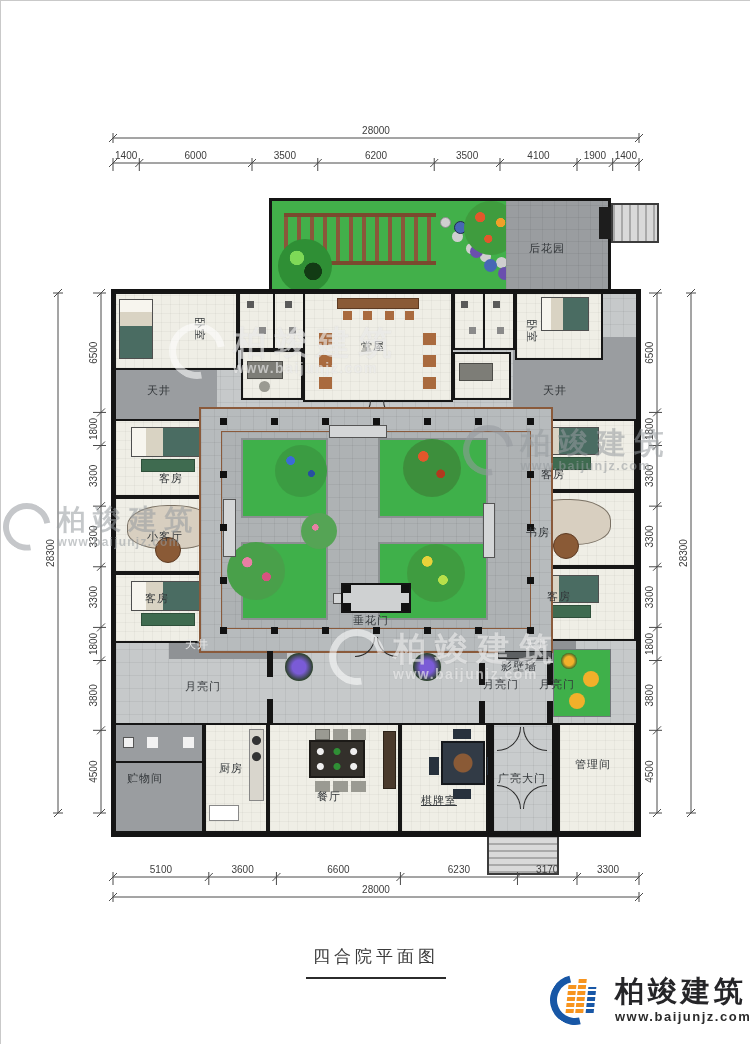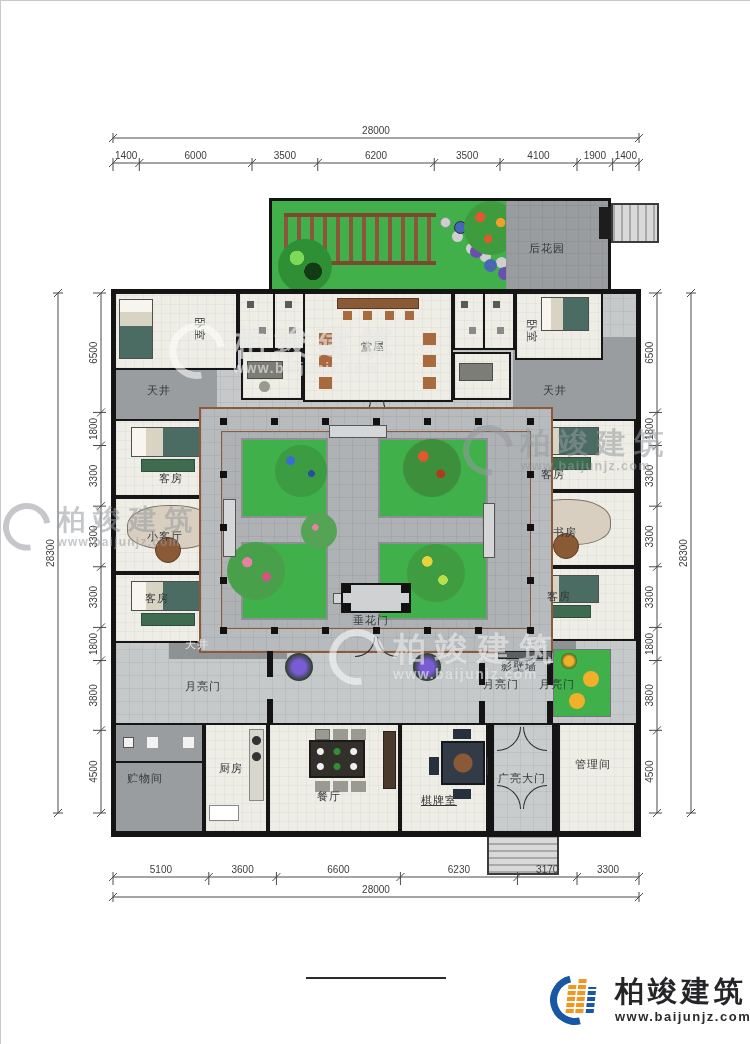--- a/index.html
+++ b/index.html
@@ -235,21 +235,21 @@
   <div class="lbl v" style="left:538px;top:318px;">卧室</div>
   <div class="lbl" style="left:360px;top:338px;">堂屋</div>
   <div class="lbl" style="left:146px;top:382px;">天井</div>
   <div class="lbl" style="left:542px;top:382px;">天井</div>
   <div class="lbl" style="left:184px;top:636px;color:#e8e8e8;">天井</div>
   <div class="lbl" style="left:524px;top:636px;color:#e8e8e8;">天井</div>
   <div class="lbl" style="left:158px;top:470px;">客房</div>
   <div class="lbl" style="left:146px;top:528px;">小客厅</div>
   <div class="lbl" style="left:144px;top:590px;">客房</div>
   <div class="lbl" style="left:540px;top:466px;">客房</div>
-  <div class="lbl" style="left:552px;top:524px;">书房</div>
+  <div class="lbl" style="left:525px;top:524px;">书房</div>
   <div class="lbl" style="left:546px;top:588px;">客房</div>
   <div class="lbl" style="left:352px;top:612px;">垂花门</div>
   <div class="lbl" style="left:184px;top:678px;">月亮门</div>
   <div class="lbl" style="left:500px;top:658px;">影壁墙</div>
   <div class="lbl" style="left:482px;top:676px;">月亮门</div>
   <div class="lbl" style="left:538px;top:676px;">月亮门</div>
   <div class="lbl" style="left:126px;top:770px;">贮物间</div>
   <div class="lbl" style="left:218px;top:760px;">厨房</div>
   <div class="lbl" style="left:316px;top:788px;">餐厅</div>
   <div class="lbl" style="left:420px;top:792px;text-decoration:underline;">棋牌室</div>
@@ -378,20 +378,23 @@
       <line x1="648" y1="659.4911660777385" x2="661" y2="659.4911660777385" stroke="#4a4a4a" stroke-width="1"></line>
       <text x="652" y="642.9540636042402" fill="#3d3d3d" font-size="10" text-anchor="middle" font-family="&quot;Liberation Sans&quot;,&quot;DejaVu Sans&quot;,sans-serif" transform="rotate(-90 652 642.9540636042402)">1800</text>
       <line x1="652" y1="733.3144876325089" x2="660" y2="725.3144876325089" stroke="#4a4a4a" stroke-width="1"></line>
       <line x1="648" y1="729.3144876325089" x2="661" y2="729.3144876325089" stroke="#4a4a4a" stroke-width="1"></line>
       <text x="652" y="694.4028268551237" fill="#3d3d3d" font-size="10" text-anchor="middle" font-family="&quot;Liberation Sans&quot;,&quot;DejaVu Sans&quot;,sans-serif" transform="rotate(-90 652 694.4028268551237)">3800</text>
       <line x1="652" y1="816" x2="660" y2="808" stroke="#4a4a4a" stroke-width="1"></line>
       <line x1="648" y1="812" x2="661" y2="812" stroke="#4a4a4a" stroke-width="1"></line>
       <text x="652" y="770.6572438162544" fill="#3d3d3d" font-size="10" text-anchor="middle" font-family="&quot;Liberation Sans&quot;,&quot;DejaVu Sans&quot;,sans-serif" transform="rotate(-90 652 770.6572438162544)">4500</text>
     </svg>
 
+  <div class="title-wrap">
+    <span class="title-text">四合院平面图</span>
+  </div>
   <div class="title-line"></div>
 
   <div class="logo">
     <div class="logo-mark">
       <div class="swoosh"></div>
       <div class="bar b1"></div>
       <div class="bar b2"></div>
       <div class="bar b3"></div>
     </div>
     <div class="logo-col">

